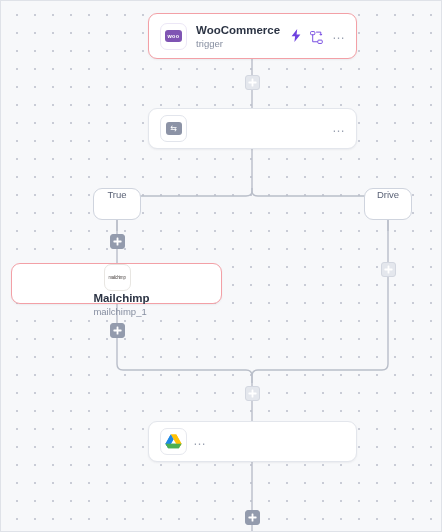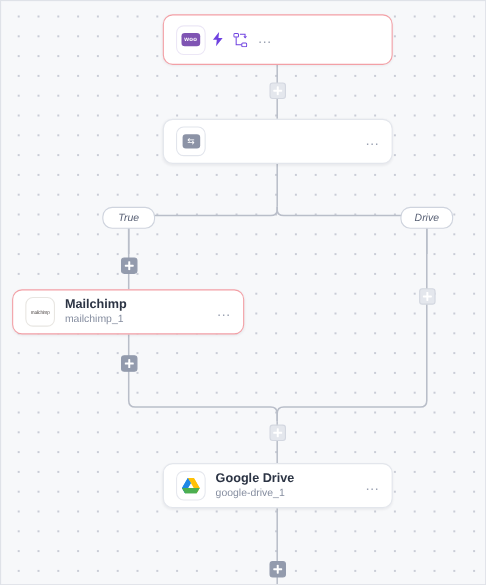--- a/index.html
+++ b/index.html
@@ -180,32 +180,31 @@
   }
   .plus svg { display: block; }
   .plus .bar { fill: #ffffff; }
   .plus:not(.solid) .bar { fill: #ffffff; }
   .plus:not(.solid) { background: #e4e7ed; }
 
   
   .branch-label {
     position: absolute;
     box-sizing: border-box;
-    height: 20px;
+    height: 32px;
     padding: 0 11px;
     border-radius: 9px;
     background: #ffffff;
     border: 1px solid #cfd4de;
     display: flex;
-    align-items: center;
+    align-items: flex-start;
     justify-content: center;
     font-size: 9.5px;
     color: #5a6276;
     white-space: nowrap;
-    font-style: italic;
   }
 </style>
 </head>
 <body>
 
 <div id="canvas">
 
   <svg id="edges" viewBox="0 0 442 532" width="442" height="532">
 
     <path d="M251,58 L251,107"></path>
@@ -223,20 +222,24 @@
     <path d="M387,205 L387,363 Q387,369 381,369 L257,369 Q251,369 251,375 L251,382"></path>
 
     <path d="M251,382 L251,420"></path>
 
     <path d="M251,461 L251,532"></path>
   </svg>
 
   <div class="node error" style="left:147px; top:12px; width:209px; height:46px;">
     <div class="node-icon icon-woo">
       <div class="woochip">woo</div>
+    </div>
+    <div class="node-text">
+      <div class="node-title">WooCommerce</div>
+      <div class="node-sub">trigger</div>
     </div>
     <div class="node-actions">
       <span class="bolt">
         <svg width="10" height="13" viewBox="0 0 10 13" aria-hidden="true">
           <path d="M6.2,0 L0.6,7.2 L4.1,7.2 L3.4,13 L9.4,5.6 L5.6,5.6 Z" fill="#6f42e0"></path>
         </svg>
       </span>
       <span class="flowicon">
         <svg width="13" height="13" viewBox="0 0 14 14" aria-hidden="true">
           <rect x="0.6" y="0.6" width="4.6" height="3.4" rx="1" fill="none" stroke="#6f42e0" stroke-width="1"></rect>
@@ -275,21 +278,21 @@
     <span>Drive</span>
   </div>
 
   <div class="plus solid" style="left:109px; top:233px;">
     <svg width="9" height="9" viewBox="0 0 9 9" aria-hidden="true">
       <rect class="bar" x="3.6" y="0.4" width="1.8" height="8.2" rx="0.6"></rect>
       <rect class="bar" x="0.4" y="3.6" width="8.2" height="1.8" rx="0.6"></rect>
     </svg>
   </div>
 
-  <div class="node error" style="left:10px; top:262px; width:211px; height:41px;">
+  <div class="node error" style="left:10px; top:262px; width:211px; height:41px;flex-direction:column;">
     <div class="node-icon icon-mc">
       <div class="mcchip">mailchimp</div>
     </div>
     <div class="node-text">
       <div class="node-title">Mailchimp</div>
       <div class="node-sub">mailchimp_1</div>
     </div>
     <div class="node-actions">
       <span class="dots">…</span>
     </div>
@@ -322,24 +325,20 @@
         <path d="M6.7,0.6 L13.3,0.6 L19.6,11.6 L16.3,11.6 Z" fill="#ffc107"></path>
         <path d="M6.7,0.6 L0.4,11.6 L3.7,17.2 L10,6.2 Z" fill="#1e88e5"></path>
         <path d="M0.4,11.6 L19.6,11.6 L16.3,17.2 L3.7,17.2 Z" fill="#4caf50"></path>
         <path d="M13.3,0.6 L19.6,11.6 L16.3,11.6 L10,6.2 Z" fill="#e53935" opacity="0.0"></path>
         <path d="M6.7,0.6 L13.3,0.6 L10,6.2 Z" fill="#ffc107"></path>
         <path d="M10,6.2 L16.3,17.2 L19.6,11.6 L13.3,0.6 Z" fill="#ffc107"></path>
         <path d="M6.7,0.6 L0.4,11.6 L3.7,17.2 L10,6.2 Z" fill="#1e88e5"></path>
         <path d="M0.4,11.6 L19.6,11.6 L16.3,17.2 L3.7,17.2 Z" fill="#4caf50"></path>
       </svg>
     </div>
-    <div class="node-text">
-      <div class="node-title">Google Drive</div>
-      <div class="node-sub">google-drive_1</div>
-    </div>
     <div class="node-actions">
       <span class="dots">…</span>
     </div>
   </div>
 
   <div class="plus solid" style="left:244px; top:509px;">
     <svg width="9" height="9" viewBox="0 0 9 9" aria-hidden="true">
       <rect class="bar" x="3.6" y="0.4" width="1.8" height="8.2" rx="0.6"></rect>
       <rect class="bar" x="0.4" y="3.6" width="8.2" height="1.8" rx="0.6"></rect>
     </svg>

